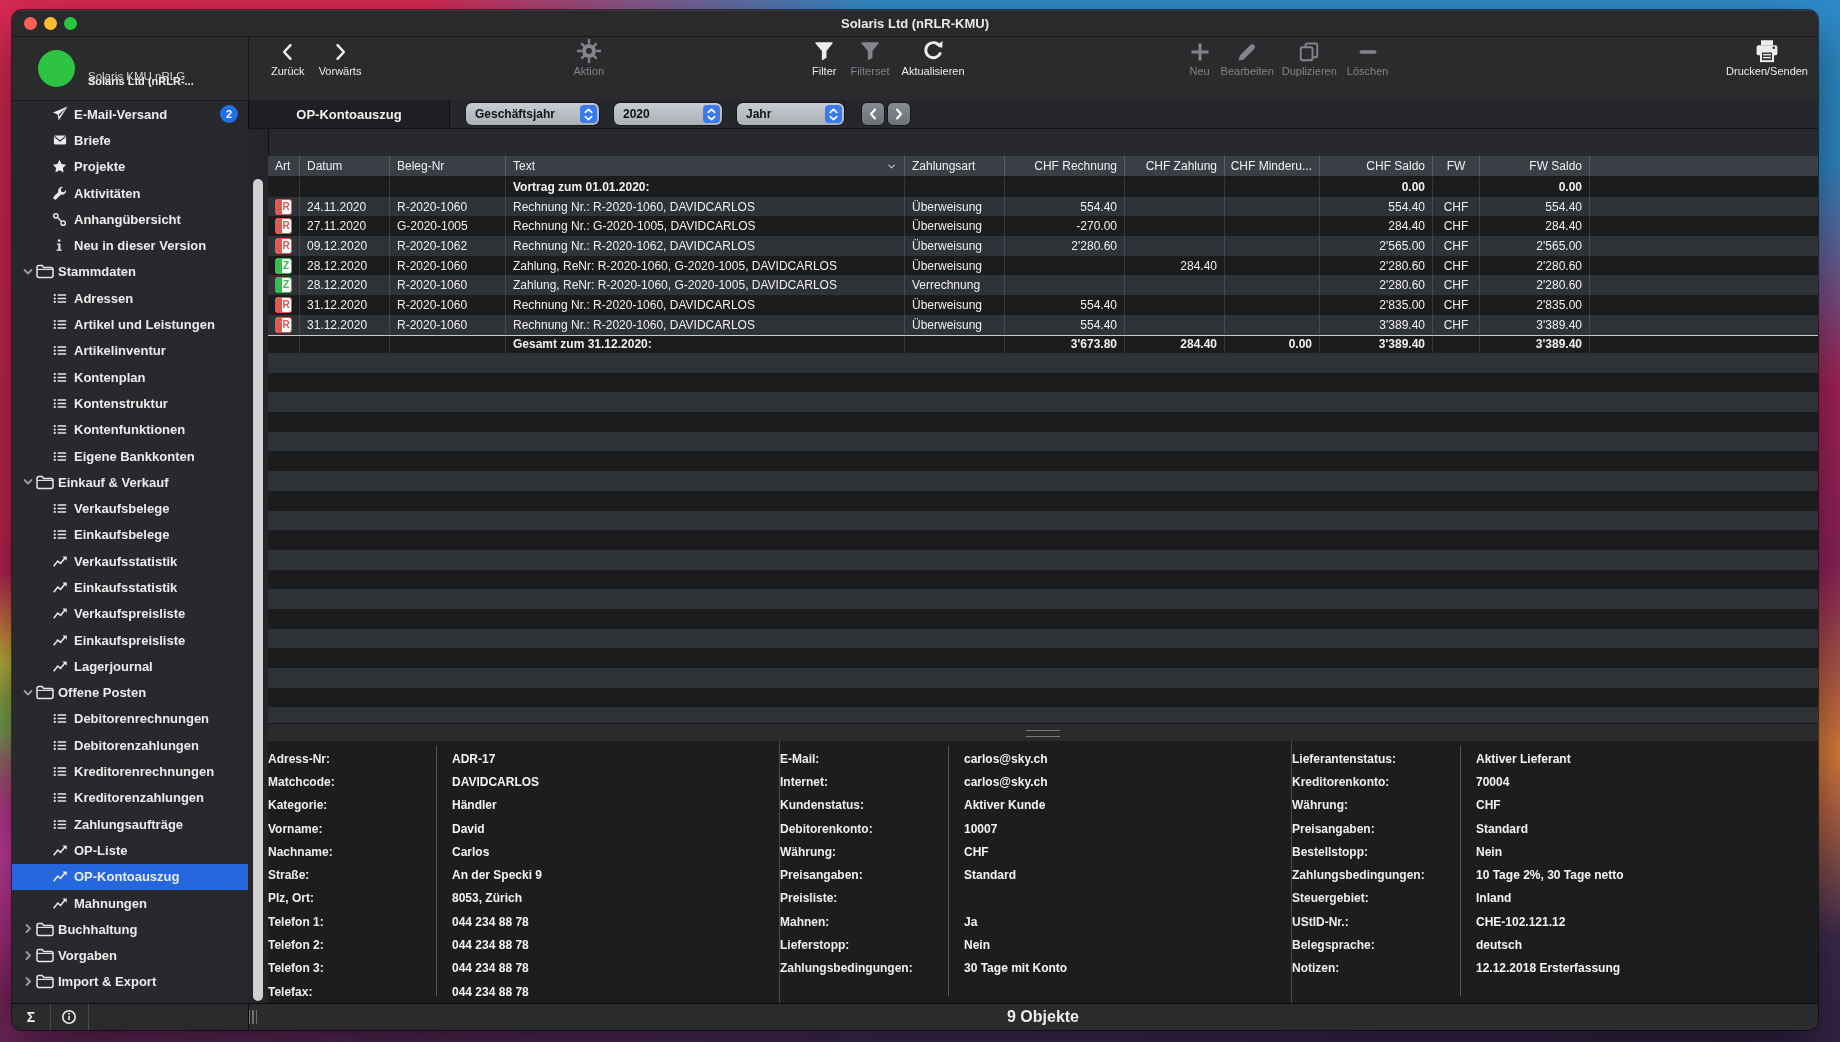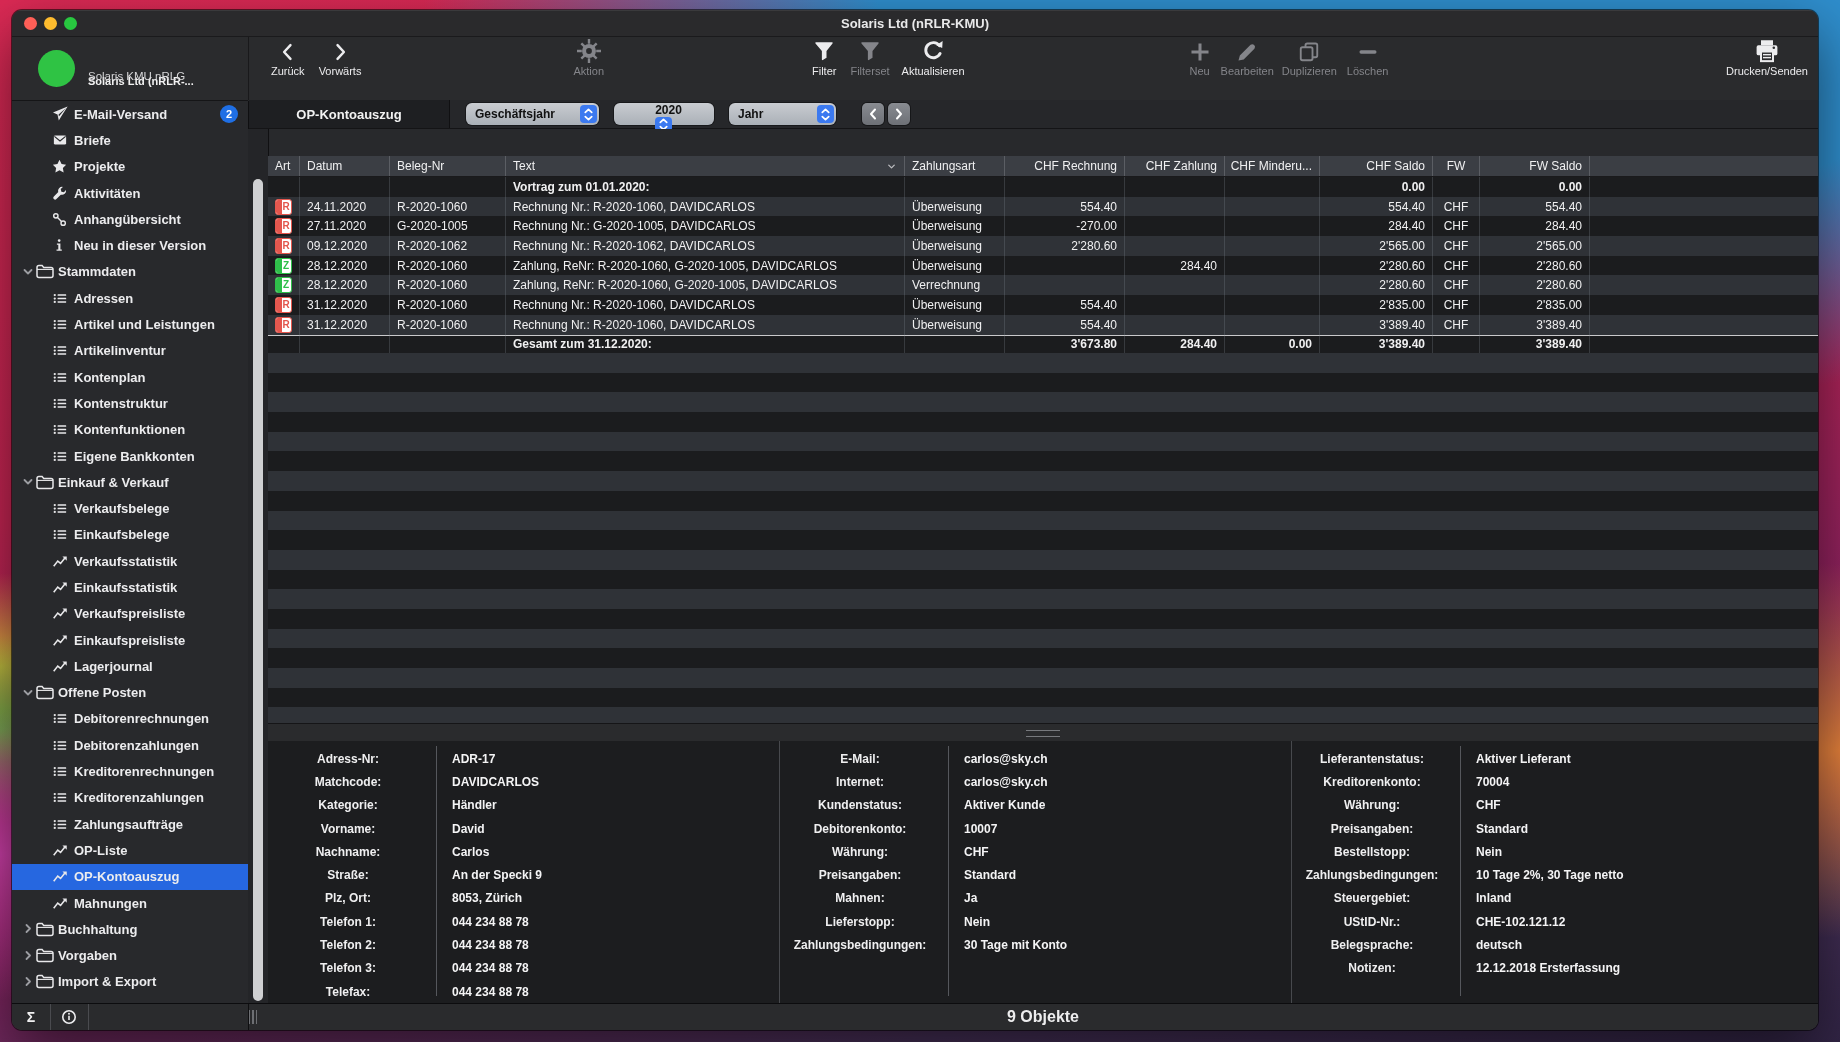--- a/index.html
+++ b/index.html
@@ -56,21 +56,21 @@
   .tb-loeschen{margin-left:10px;}
   .tb-drucken{margin-left:auto;margin-right:10px;}
   
   .tabbar{position:absolute;left:236px;right:0;top:90px;height:28px;background:#26272a;border-bottom:1px solid #141416;}
   .tab-sel{position:absolute;left:1px;top:0;width:200px;height:28px;background:#1e1f22;border-right:1px solid #101012;display:flex;align-items:center;justify-content:center;}
   .tab-sel span{font-size:13px;font-weight:bold;color:#f2f2f2;}
   .tb-selects{position:absolute;left:218px;top:3px;height:22px;display:flex;align-items:center;gap:15px;}
   .msel{height:22px;border-radius:6px;background:linear-gradient(#c9ccd1,#aab0b7);display:flex;align-items:center;justify-content:space-between;box-shadow:0 0 0 1px rgba(0,0,0,.35);}
   .msel .msel-v{font-size:12px;font-weight:bold;color:#111;padding-left:9px;white-space:nowrap;}
   .msel .msel-st{width:17px;height:18px;margin-right:2px;border-radius:4px;background:#3b79f0;display:flex;align-items:center;justify-content:center;}
-  .msel-gj{width:133px;} .msel-yr{width:100px;flex-direction:column;} .msel-per{width:107px;}
+  .msel-gj{width:133px;} .msel-yr{width:108px;} .msel-per{width:107px;}
   .navbtns{position:absolute;left:614px;top:3px;display:flex;gap:4px;}
   .navbtn{width:22px;height:22px;border-radius:5px;background:linear-gradient(#888b91,#6d7076);color:#fff;display:flex;align-items:center;justify-content:center;box-shadow:0 0 0 1px rgba(0,0,0,.4);}
   
   .content-top{position:absolute;left:236px;right:0;top:119px;height:27px;background:#28292c;}
   
   .sidebar{position:absolute;left:0;top:91px;width:236px;bottom:26px;background:#28292c;border-right:1px solid #0f0f11;overflow:hidden;}
   .sb-item{position:relative;height:26.3px;display:flex;align-items:center;color:#ececee;font-size:13px;font-weight:600;}
   .sb-item .sb-chev{position:absolute;left:10px;width:12px;color:#9c9da2;display:flex;align-items:center;}
   .sb-item .sb-ic{position:absolute;display:flex;align-items:center;color:#e8e8ea;}
   .sb-item.folder .sb-ic{left:24px;}
@@ -113,21 +113,21 @@
   .stripe.even{background:#1b1c1e;}
   
   .splitter{position:absolute;left:256px;right:0;top:713px;height:18px;background:#2a2b2d;border-top:1px solid #151517;border-bottom:1px solid #151517;}
   .split-grip{position:absolute;left:50%;top:6px;width:34px;height:5px;margin-left:-17px;border-top:1px solid #77797d;border-bottom:1px solid #77797d;}
   
   .details{position:absolute;left:256px;right:0;top:731px;height:263px;background:#1c1d1f;display:flex;}
   .dgroup{position:relative;padding-top:6px;box-sizing:border-box;}
   .dg1{width:511px;} .dg2{width:512px;border-left:1px solid #47494d;} .dg3{flex:1;border-left:1px solid #47494d;}
   .dgroup::before{content:"";position:absolute;left:168px;top:5px;bottom:8px;width:1px;background:#55575c;}
   .drow{height:23.3px;display:flex;align-items:center;}
-  .dlbl{width:160px;text-align:center;padding-right:12px;font-size:12px;font-weight:bold;color:#efeff0;white-space:nowrap;}
+  .dlbl{width:160px;text-align:left;padding-right:12px;font-size:12px;font-weight:bold;color:#efeff0;white-space:nowrap;}
   .dval{padding-left:12px;font-size:12px;font-weight:bold;color:#f4f4f5;white-space:nowrap;}
   
   .bottombar{position:absolute;left:0;right:0;bottom:0;height:26px;background:#2a2b2d;border-top:1px solid #0c0c0e;}
   .bb-cell{position:absolute;top:0;height:26px;display:flex;align-items:center;justify-content:center;color:#f0f0f1;border-right:1px solid #4a4b4f;}
   .bb-sigma{left:0;width:38px;font-size:14px;font-weight:bold;}
   .bb-info{left:38px;width:38px;}
   .bb-grip{position:absolute;left:234px;top:6px;height:14px;width:14px;display:flex;gap:2px;align-items:stretch;justify-content:center;}
   .bb-grip i{width:1.5px;background:#6d6f73;}
   .bb-sbdiv{position:absolute;left:236px;top:0;bottom:0;width:1px;background:#0f0f11;}
   .statusmsg{position:absolute;left:256px;right:0;top:0;height:26px;display:flex;align-items:center;justify-content:center;color:#ededee;font-size:16px;font-weight:600;}
@@ -1131,20 +1131,24 @@
         </div>
         <div class="drow">
           <div class="dlbl">Währung:</div>
           <div class="dval">CHF</div>
         </div>
         <div class="drow">
           <div class="dlbl">Preisangaben:</div>
           <div class="dval">Standard</div>
         </div>
         <div class="drow">
+          <div class="dlbl">Preisliste:</div>
+          <div class="dval"></div>
+        </div>
+        <div class="drow">
           <div class="dlbl">Mahnen:</div>
           <div class="dval">Ja</div>
         </div>
         <div class="drow">
           <div class="dlbl">Lieferstopp:</div>
           <div class="dval">Nein</div>
         </div>
         <div class="drow">
           <div class="dlbl">Zahlungsbedingungen:</div>
           <div class="dval">30 Tage mit Konto</div>

